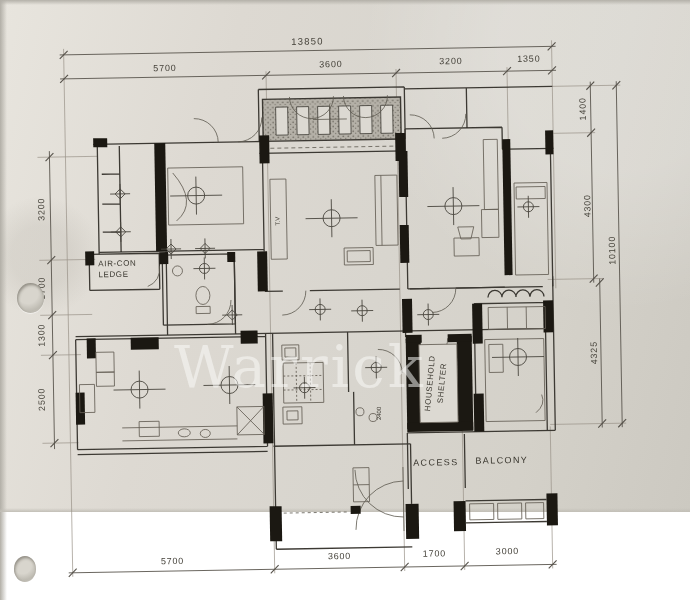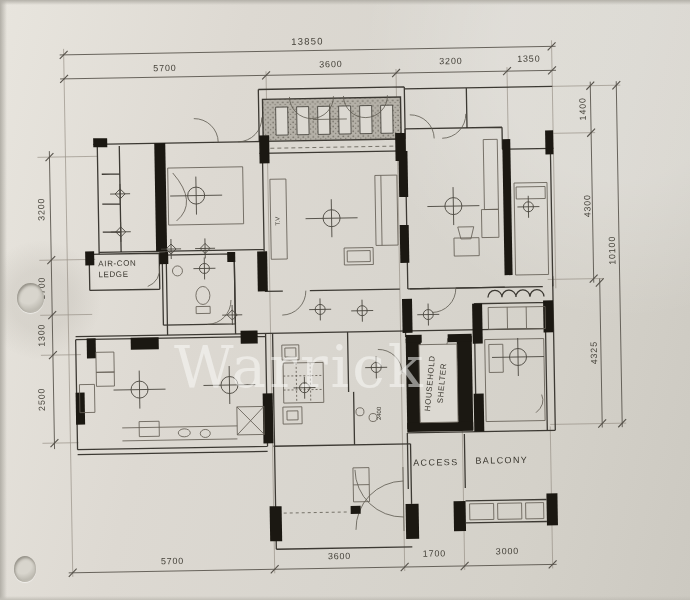--- a/index.html
+++ b/index.html
@@ -1,18 +1,18 @@
 <!DOCTYPE html>
 <html><head>
 <meta charset="utf-8">
 <style>
   html,body{margin:0;padding:0;}
   body{width:690px;height:600px;overflow:hidden;font-family:"Liberation Sans",sans-serif;}
   .paper{
-    position:relative;width:690px;height:600px;
+    position:relative;width:690px;height:512px;
     background:
       radial-gradient(circle at 6% 50%, rgba(110,104,92,.10) 0 30px, rgba(0,0,0,0) 60px),
       radial-gradient(circle at 90% 10%, rgba(255,255,255,.22) 0 120px, rgba(0,0,0,0) 260px),
       linear-gradient(104deg,#e8e5de 0%, #ddd9d2 30%, #d8d5ce 55%, #d4d1c9 78%, #ccc9c1 100%);
   }
   .edge-top{position:absolute;left:0;top:0;width:690px;height:5px;background:linear-gradient(#b4b1a9,rgba(180,177,169,0));}
   .edge-left{position:absolute;left:0;top:0;width:7px;height:600px;background:linear-gradient(90deg,#b2afa7,rgba(178,175,167,0));}
   .edge-bot{position:absolute;left:0;bottom:0;width:690px;height:4px;background:linear-gradient(rgba(160,157,149,0),#c2bfb7);}
   .hole{position:absolute;border-radius:50%;
     background:radial-gradient(circle at 40% 35%, #d8d5cd 0 40%, #bdbab1 70%, #cfccc4 100%);

